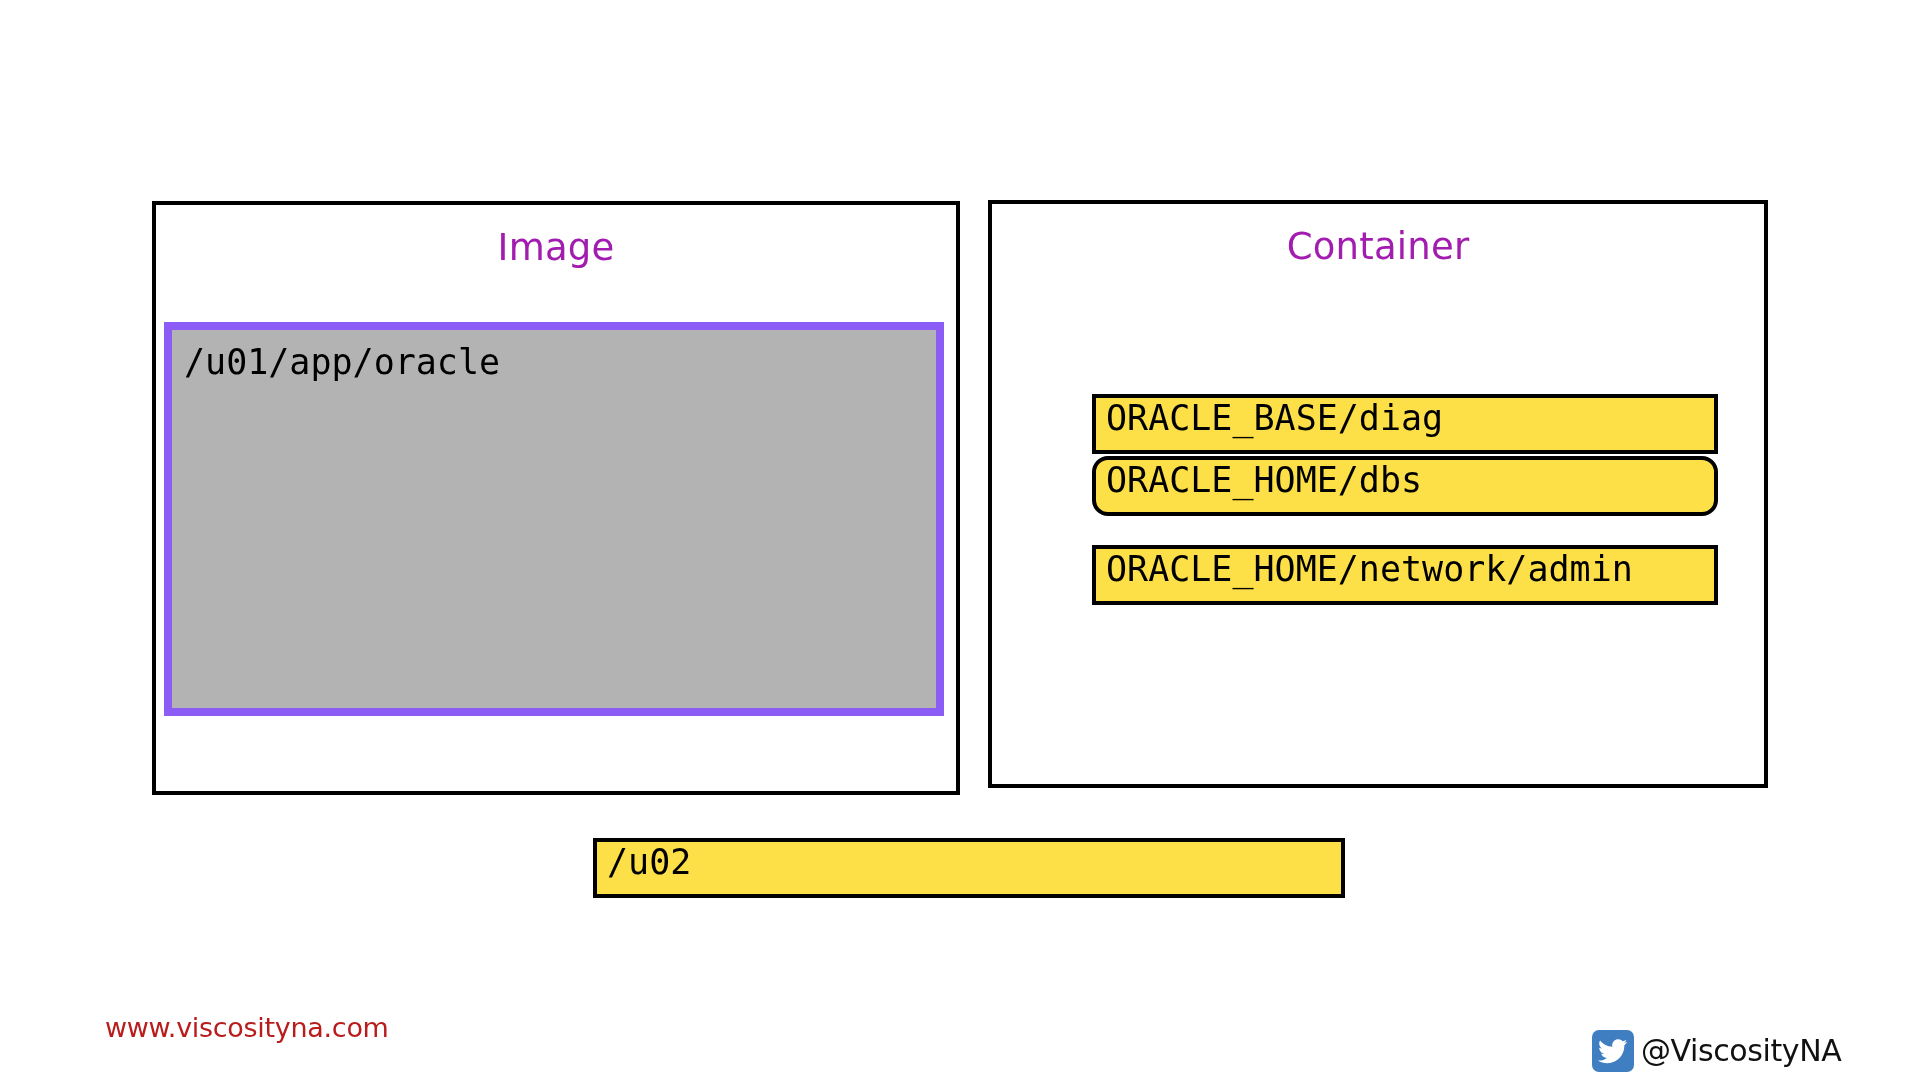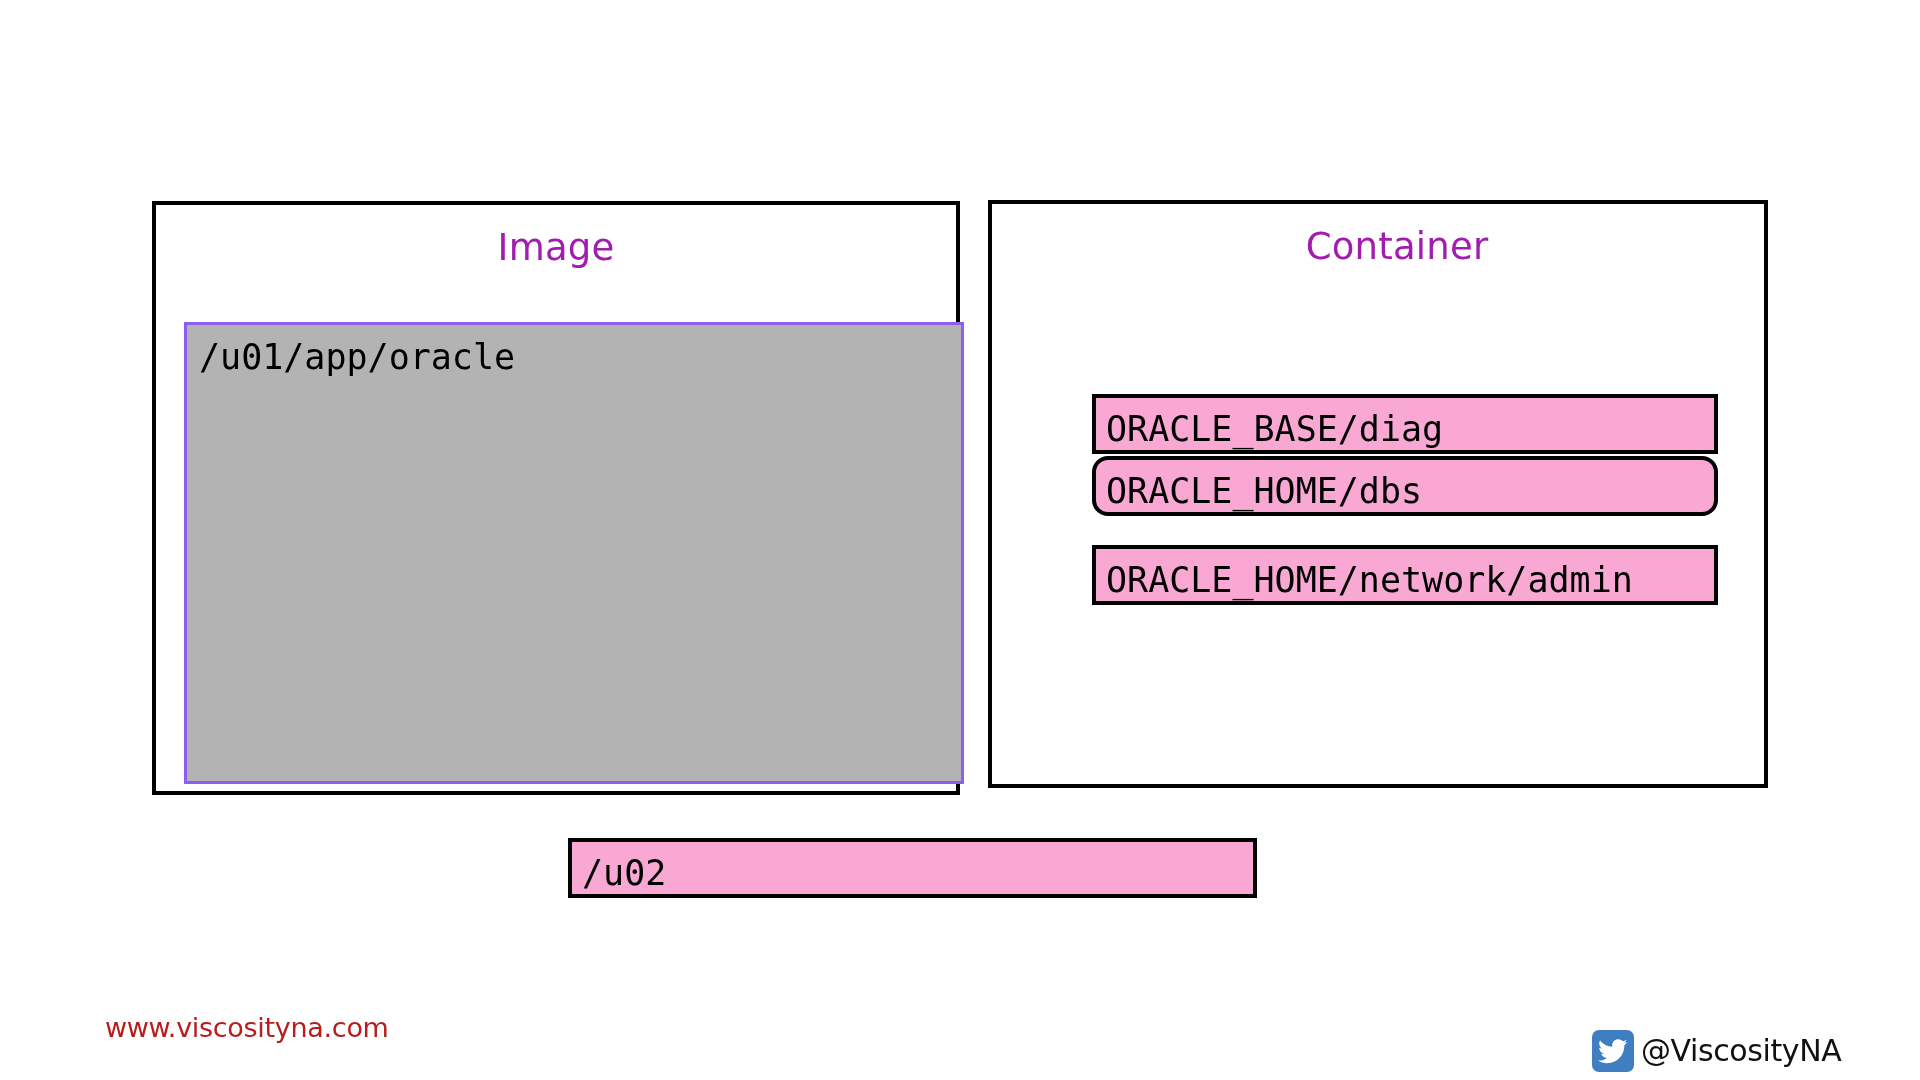--- a/index.html
+++ b/index.html
@@ -49,31 +49,31 @@
     width: 100%;
     text-align: center;
     font-family: "DejaVu Sans", "Liberation Sans", sans-serif;
     font-size: 37px;
     font-weight: 400;
     color: #a21caf;
     letter-spacing: 0.2px;
     line-height: 1;
   }
   #image-panel .panel-title { top: 24px; }
-  #container-panel .panel-title { top: 24px; padding-left: 19px; }
+  #container-panel .panel-title { top: 24px; }
 
   
   #image-gray-block {
     position: absolute;
-    left: 28px;
+    left: 8px;
     top: 117px;
     width: 780px;
-    height: 462px;
+    height: 394px;
     background: #b3b3b3;
-    border: 3px solid #8b5cf6;
+    border: 8px solid #8b5cf6;
     box-sizing: border-box;
   }
   #image-gray-block .mono-label {
     position: absolute;
     left: 12px;
     top: 12px;
   }
 
   
   .mono-label {
@@ -81,44 +81,44 @@
     font-size: 35px;
     font-weight: 400;
     color: #000000;
     line-height: 1.18;
     white-space: nowrap;
   }
 
   
   .blue-bar {
     position: absolute;
-    background: #f9a8d4;
+    background: #fde047;
     border: 4px solid #000000;
     box-sizing: border-box;
     display: flex;
-    align-items: flex-end;
+    align-items: flex-start;
   }
   .blue-bar .mono-label {
     padding-left: 10px;
   }
 
   
   #container-panel .blue-bar {
     left: 100px;
     width: 626px;
     height: 60px;
   }
   #vol-oracle-base-diag      { top: 190px; }
   #vol-oracle-home-dbs       { top: 252px; border-radius: 16px; }
   #vol-oracle-home-net-admin { top: 341px; }
 
   
   .bottom-bar {
-    left: 568px;
-    width: 689px;
+    left: 593px;
+    width: 752px;
     height: 60px;
   }
   #vol-u02 { top: 838px; }
   #vol-u03 { top: 913px; }
 
   
   #footer-website {
     position: absolute;
     left: 105px;
     top: 1012px;

